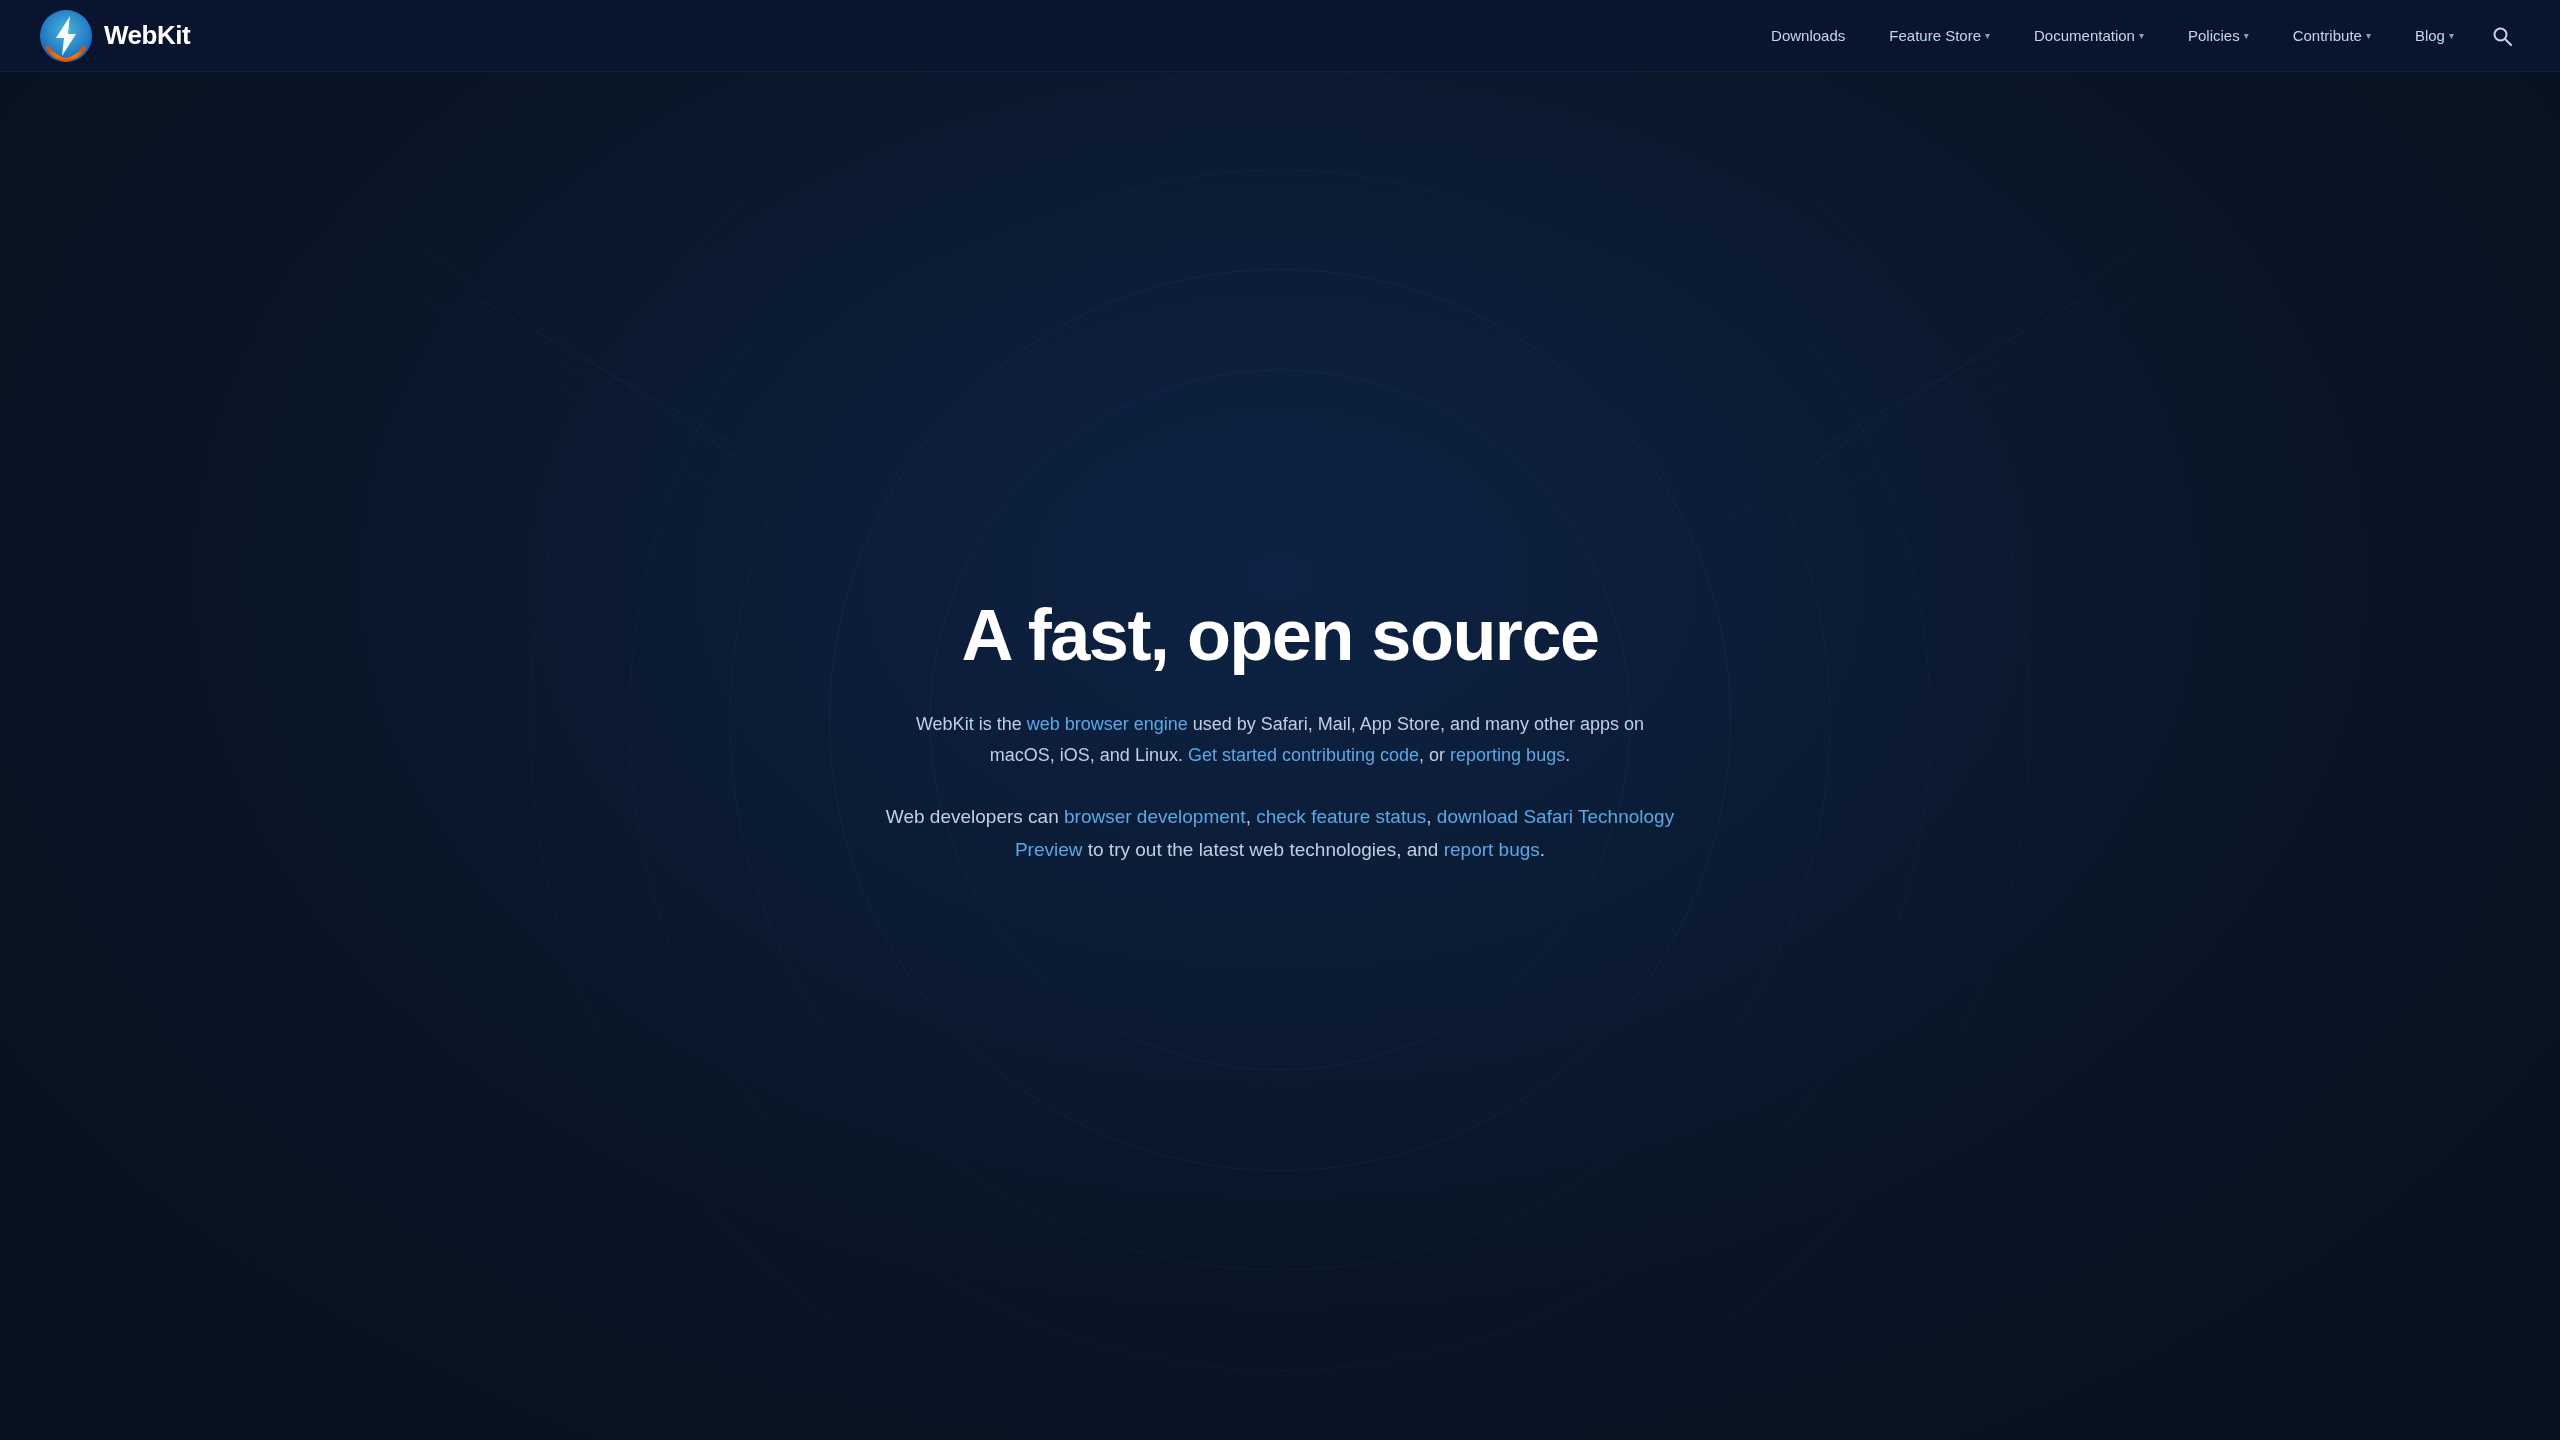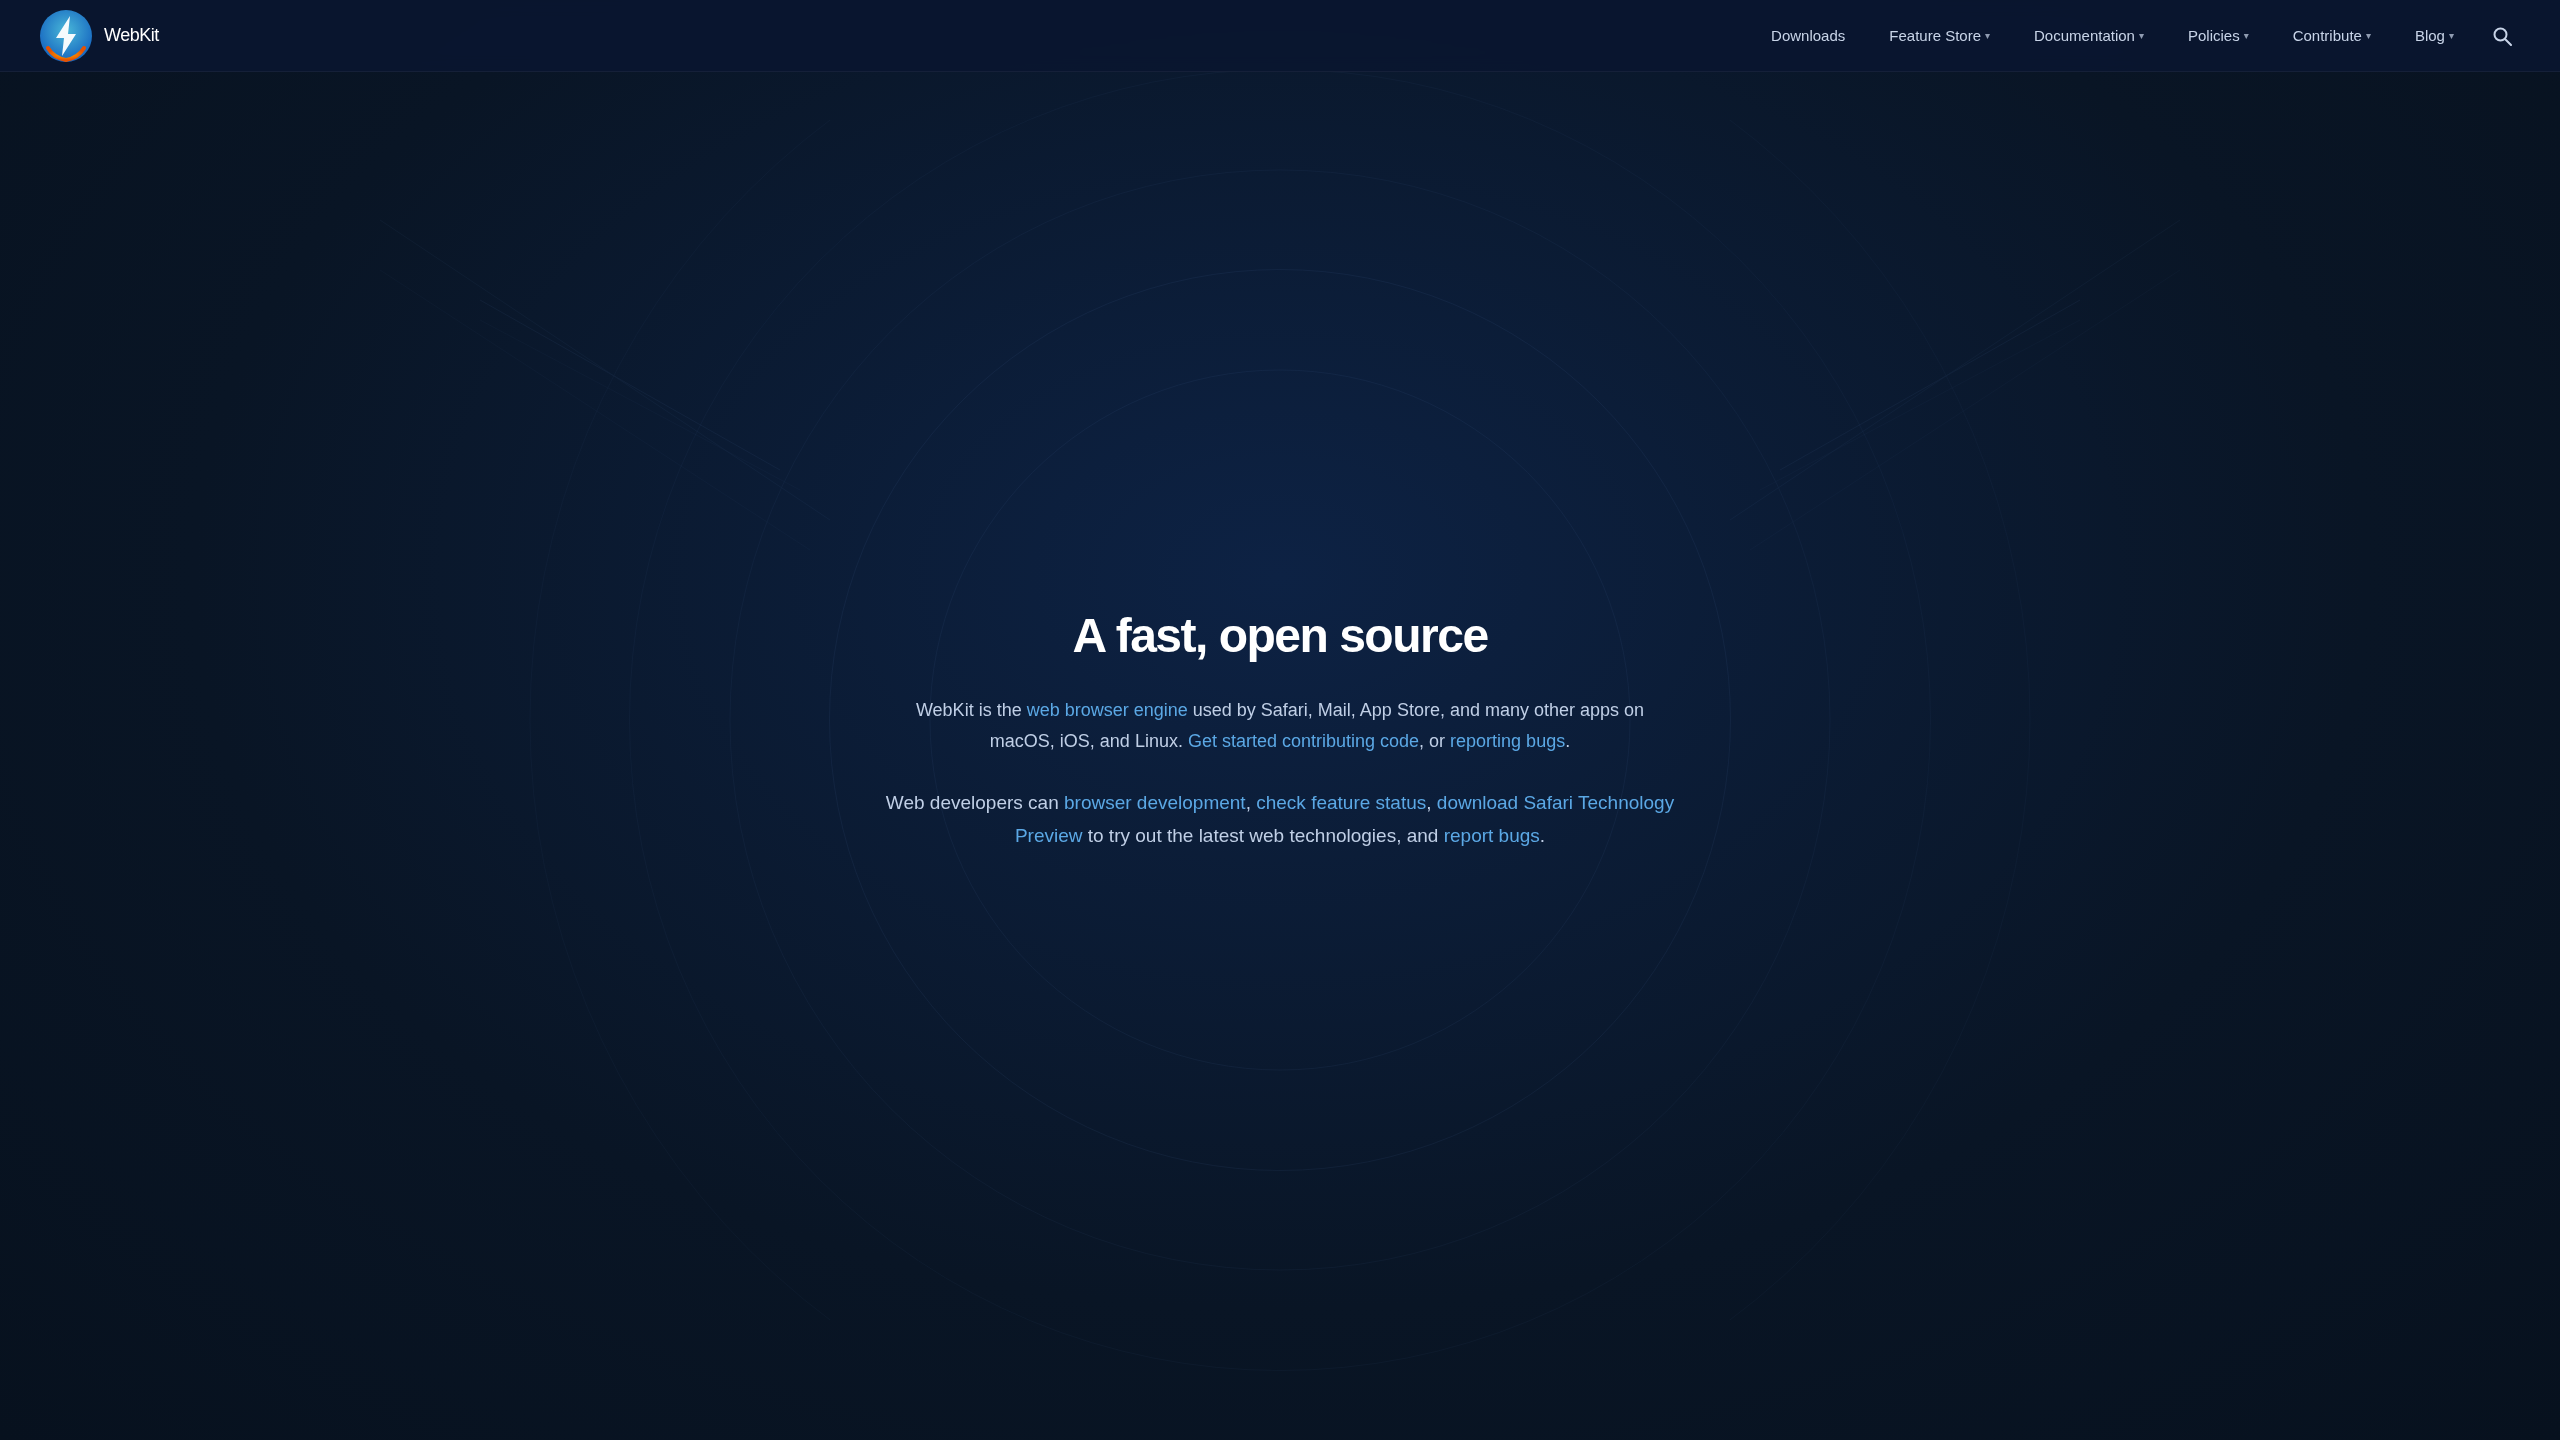--- a/index.html
+++ b/index.html
@@ -33,22 +33,22 @@
       text-decoration: none;
       color: #fff;
     }
 
     .logo-icon {
       width: 52px;
       height: 52px;
     }
 
     .logo-text {
-      font-size: 18px;
-      font-weight: 400;
+      font-size: 26px;
+      font-weight: 700;
       color: #fff;
       letter-spacing: -0.5px;
     }
 
     .nav-links {
       display: flex;
       align-items: center;
       gap: 16px;
     }
 
@@ -139,21 +139,21 @@
       opacity: 0.07;
     }
 
     .hero-content {
       position: relative;
       z-index: 2;
       max-width: 900px;
     }
 
     .hero-title {
-      font-size: 48px;
+      font-size: 72px;
       font-weight: 700;
       line-height: 1.15;
       color: #ffffff;
       margin-bottom: 32px;
       letter-spacing: -1.5px;
     }
 
     .hero-desc {
       font-size: 18px;
       line-height: 1.75;

